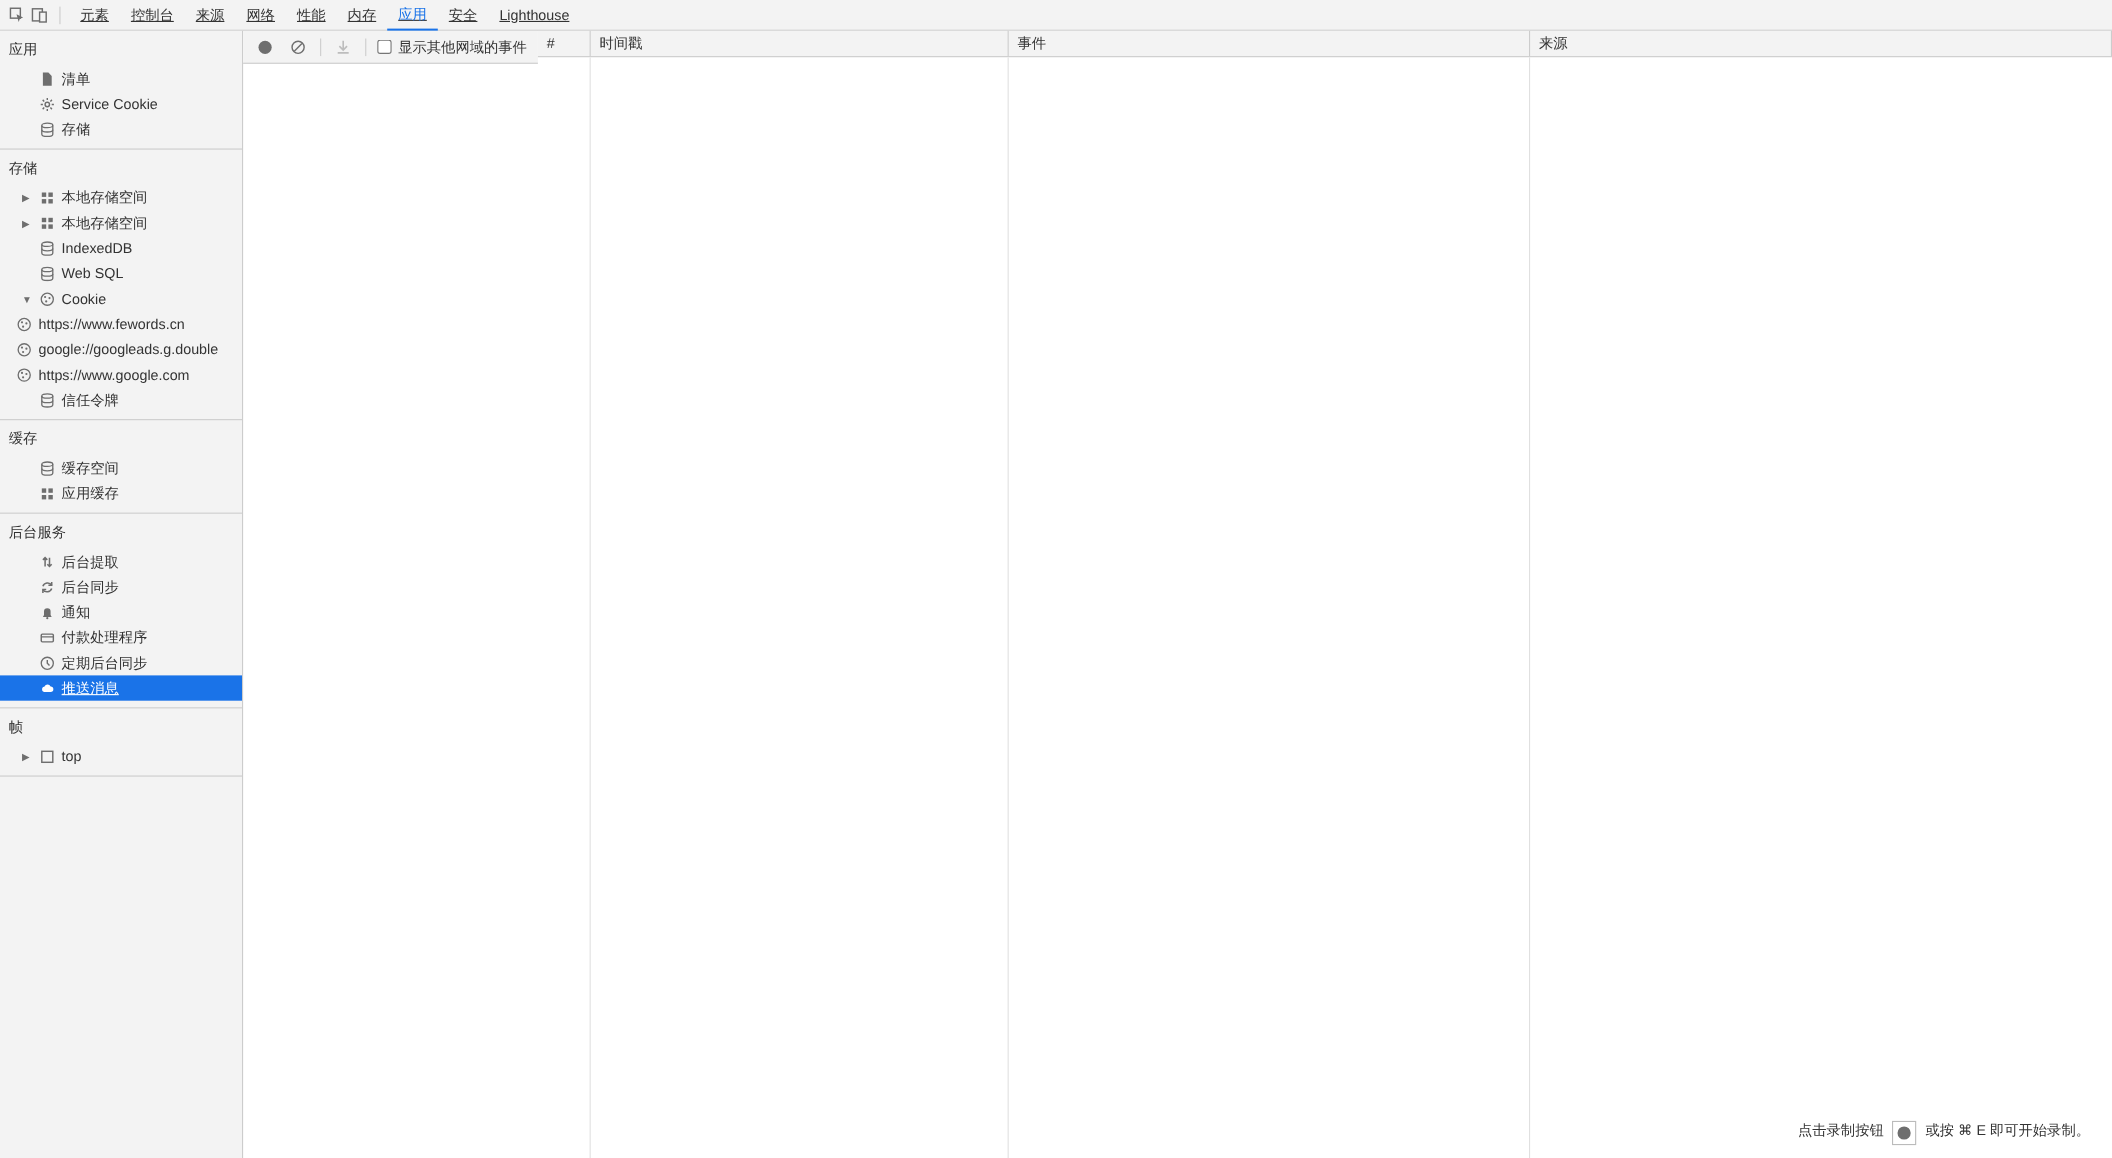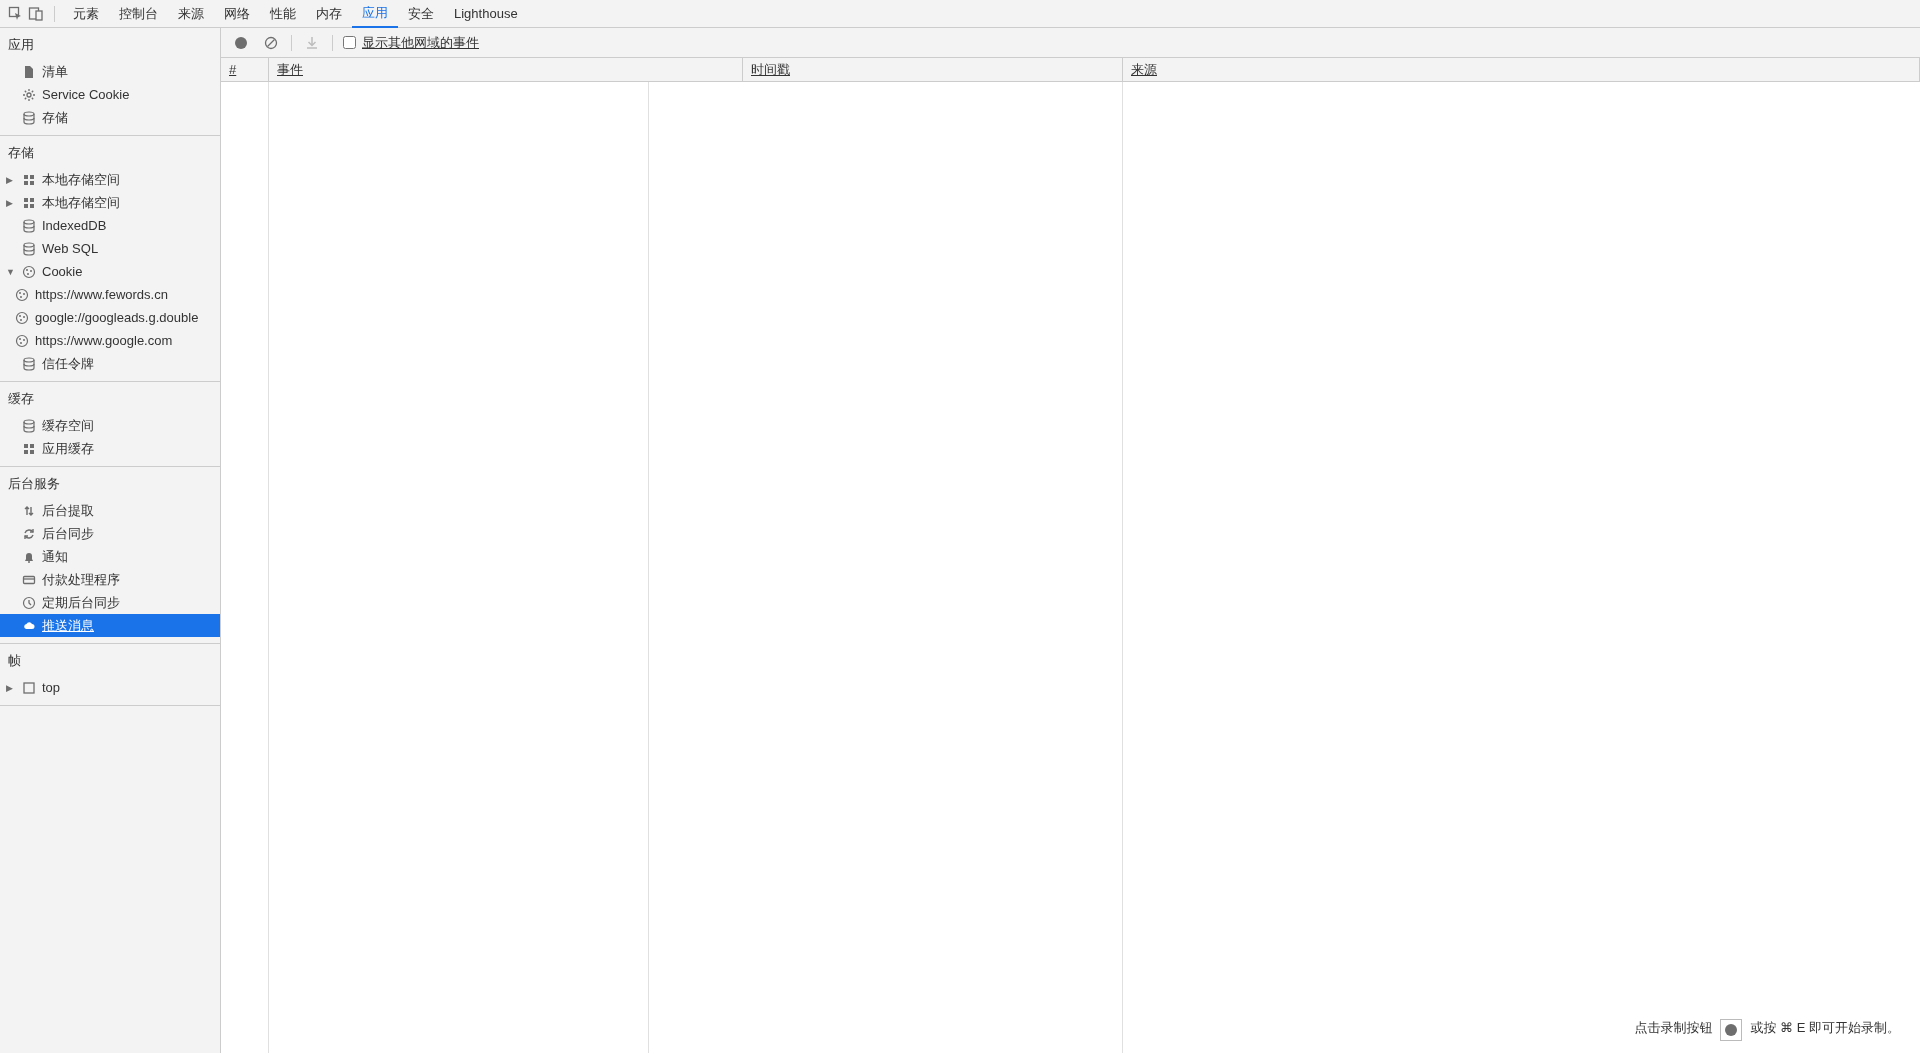--- a/index.html
+++ b/index.html
@@ -13,31 +13,31 @@
 .tabs-bar .tab { padding: 0 10px; height: 28px; display: flex; align-items: center; color: #333; cursor: pointer; }
 .tabs-bar .tab.active { color: #1a73e8; border-bottom: 2px solid #1a73e8; }
 
 
 .main { display: flex; flex: 1; min-height: 0; }
 
 
 .sidebar { width: 221px; background: #f3f3f3; border-right: 1px solid #ccc; overflow-y: auto; display: flex; flex-direction: column; }
 .section-header { padding: 8px 8px 6px 8px; color: #333; font-size: 13px; }
 .tree-item { display: flex; align-items: center; height: 23px; padding-left: 8px; cursor: pointer; gap: 5px; white-space: nowrap; overflow: hidden; }
-.tree-item.indent-1 { padding-left: 6px; }
+.tree-item.indent-1 { padding-left: 20px; }
 .tree-item.indent-2 { padding-left: 14px; }
 .tree-item.selected { background: #1a73e8; color: #fff; text-decoration: underline; }
 .tree-item .arrow { width: 10px; font-size: 9px; color: #6e6e6e; flex-shrink: 0; }
 .tree-item.selected .arrow { color: #fff; }
 .tree-item .icon { width: 16px; height: 16px; display: flex; align-items: center; justify-content: center; color: #6e6e6e; flex-shrink: 0; }
 .tree-item.selected .icon { color: #fff; }
 .section-divider { height: 1px; background: #ccc; margin: 6px 0 0 0; }
 
 
-.content { flex: 1; display: flex; flex-direction: column; min-width: 0; text-decoration: underline; }
+.content { flex: 1; display: flex; flex-direction: row; min-width: 0; }
 
 
 .toolbar { display: flex; align-items: center; height: 30px; background: #f3f3f3; border-bottom: 1px solid #ccc; padding: 0 10px; gap: 10px; }
 .toolbar .tbtn { width: 20px; height: 20px; display: flex; align-items: center; justify-content: center; color: #6e6e6e; cursor: pointer; }
 .toolbar .tbtn.disabled { opacity: 0.4; cursor: default; }
 .toolbar .sep2 { width: 1px; height: 16px; background: #ccc; }
 .toolbar label { display: flex; align-items: center; gap: 6px; color: #333; cursor: pointer; }
 .toolbar input[type=checkbox] { width: 13px; height: 13px; }
 
 
@@ -70,21 +70,21 @@
           <path d="M7 7 L13 10 L10 11 L9 14 Z" fill="#6e6e6e"></path>
         </svg>
     </span>
     <span class="tool-icon">
       <svg width="16" height="16" viewBox="0 0 16 16">
           <rect x="1.5" y="2" width="9" height="11" fill="none" stroke="#6e6e6e" stroke-width="1.3"></rect>
           <rect x="8" y="5" width="6" height="9" fill="#f3f3f3" stroke="#6e6e6e" stroke-width="1.3"></rect>
         </svg>
     </span>
     <span class="sep"></span>
-    <div id="top-tabs" style="display: flex;">
+    <div id="top-tabs" style="display: flex; text-decoration: underline;">
         <div class="tab">元素</div>
         <div class="tab">控制台</div>
         <div class="tab">来源</div>
         <div class="tab">网络</div>
         <div class="tab">性能</div>
         <div class="tab">内存</div>
         <div class="tab active">应用</div>
         <div class="tab">安全</div>
         <div class="tab">Lighthouse</div>
       </div>
@@ -349,22 +349,22 @@
         <span class="sep2"></span>
         <label>
           <input type="checkbox" style="">
           <span>显示其他网域的事件</span>
         </label>
       </div>
 
       <div class="table-wrap">
         <div class="table-header">
           <div class="col col-hash">#</div>
+          <div class="col col-ts">时间戳</div>
           <div class="col col-ev">事件</div>
-          <div class="col col-ts">时间戳</div>
           <div class="col col-src">来源</div>
         </div>
         <div class="table-body">
           <div class="col-border" style="left:47px"></div>
           <div class="col-border" style="left:427px"></div>
           <div class="col-border" style="left:901px"></div>
           <div class="footer-hint">
             <span>点击录制按钮</span>
             <span class="rec-icon-box">
                 <span class="dot"></span>

